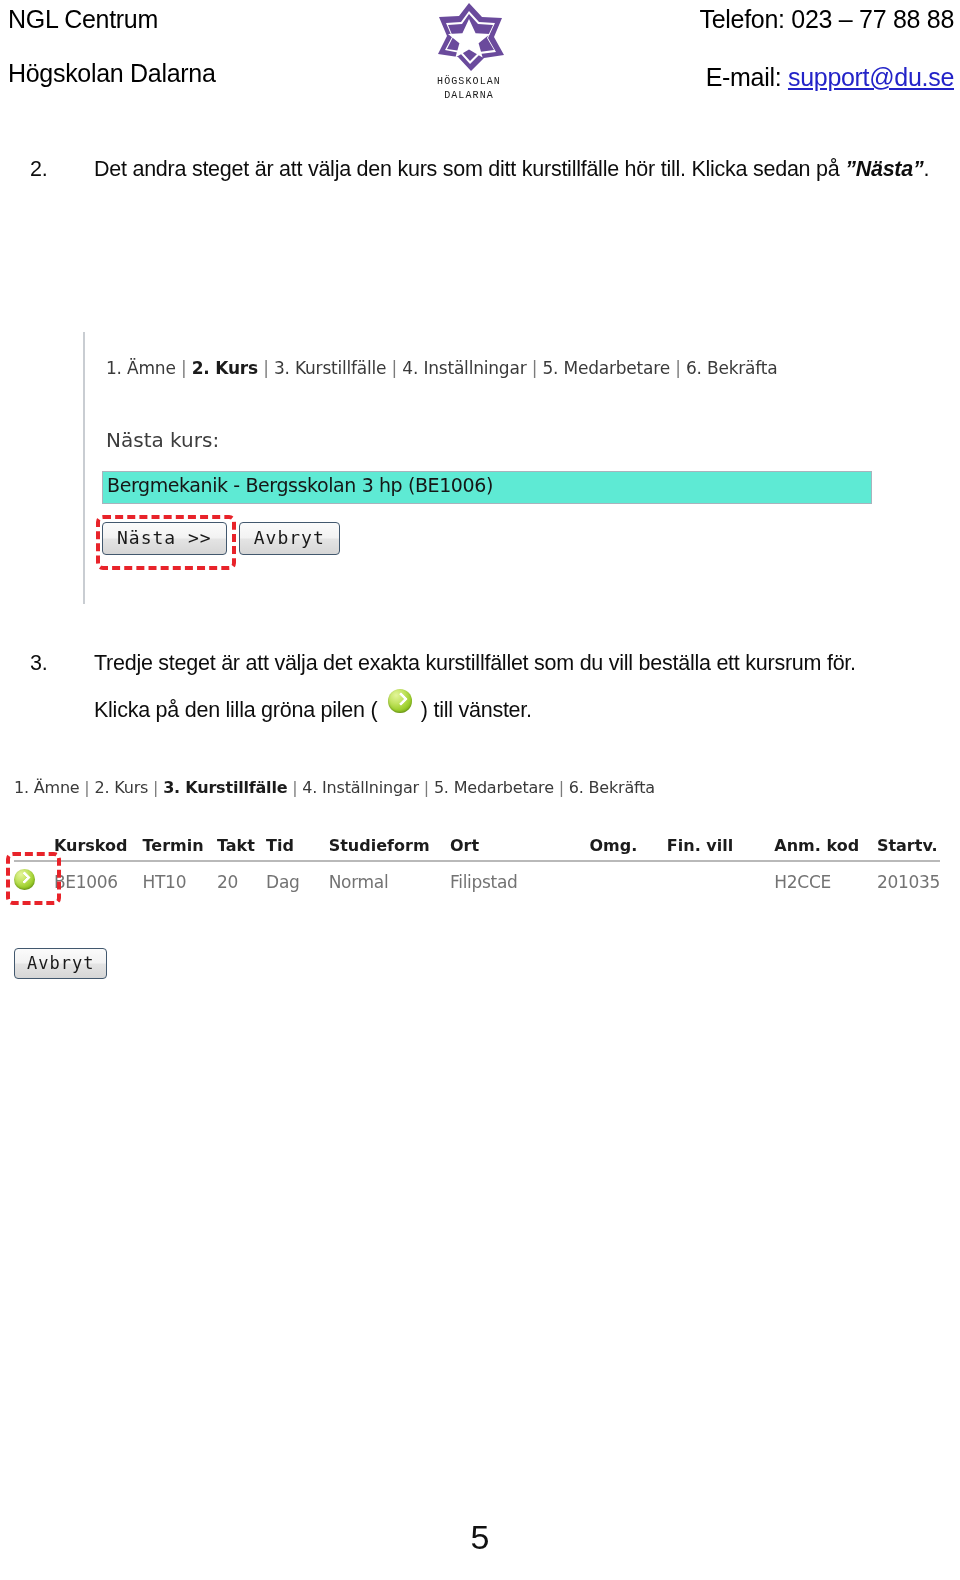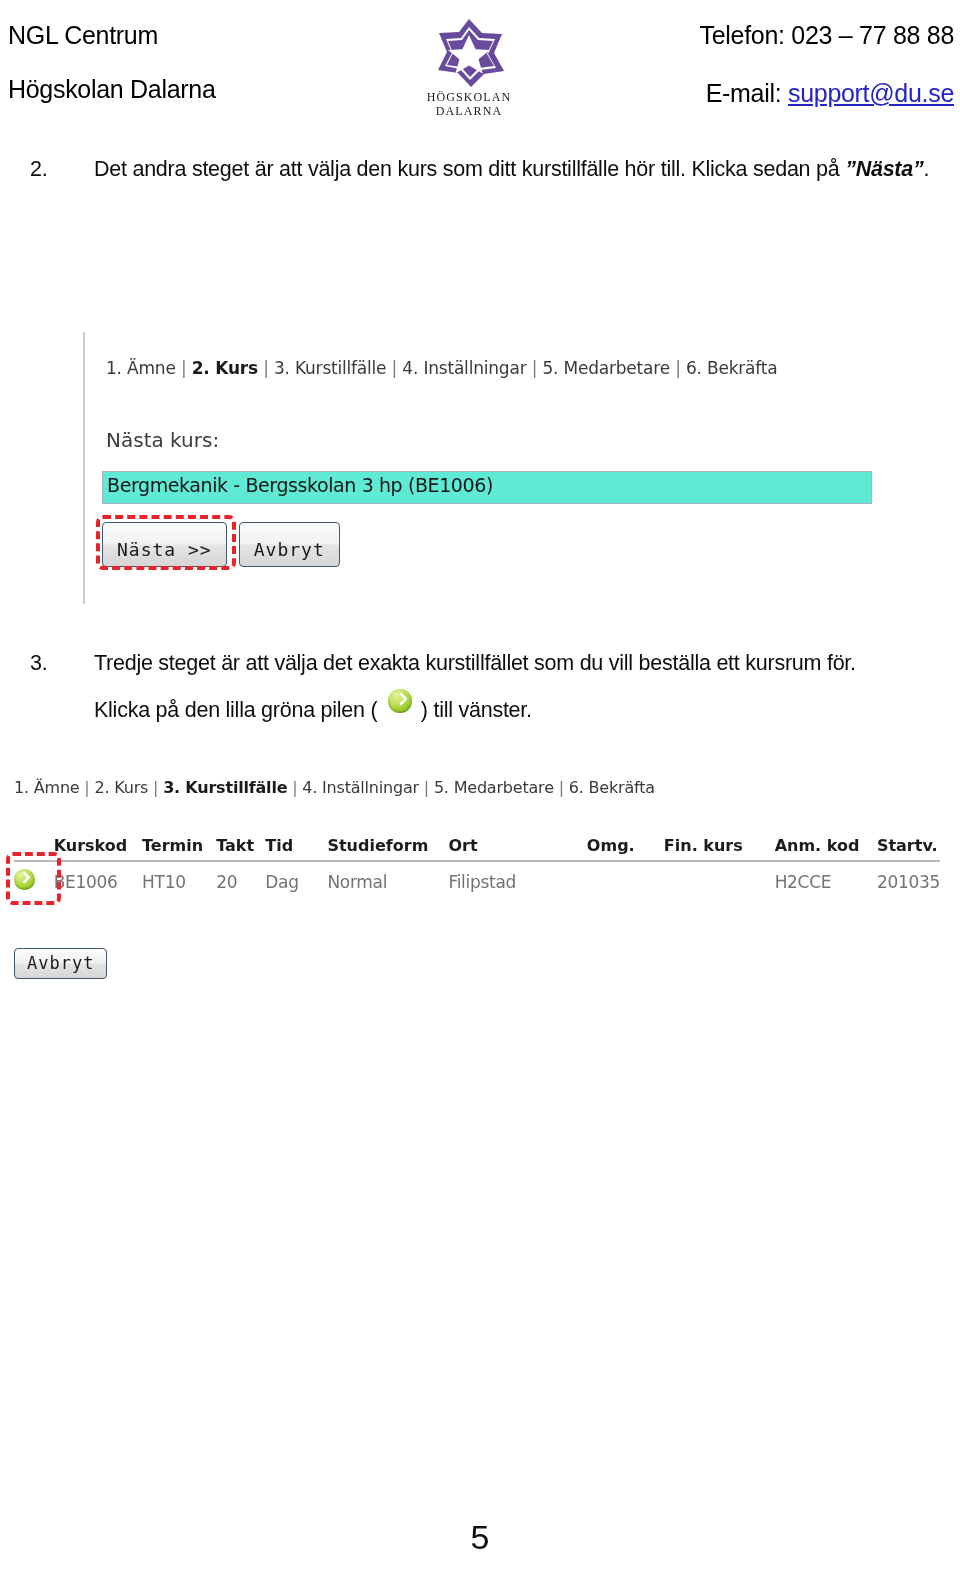--- a/index.html
+++ b/index.html
@@ -12,21 +12,21 @@
     height: 1580px;
     position: relative;
     font-family: "Liberation Sans", sans-serif;
     color: #000000;
     overflow: hidden;
   }
 
   
   .page-header {
     position: absolute;
-    left: 0; top: 16px;
+    left: 0; top: 0;
     width: 960px; height: 108px;
   }
   .hdr-left {
     position: absolute;
     left: 8px; top: 2px;
     width: 380px;
   }
   .hdr-left .line1 {
     font-size: 25px;
     letter-spacing: -0.3px;
@@ -64,22 +64,22 @@
 
   
   .logo {
     position: absolute;
     left: 404px; top: 0px;
     width: 130px; height: 104px;
     text-align: center;
   }
   .logo svg { display: block; margin: 0 auto; }
   .logo-text {
-    font-family: Liberation Serif, serif;
-    font-size: 12px;
+    font-family: Liberation Mono, monospace;
+    font-size: 10px;
     letter-spacing: 1.1px;
     line-height: 13px;
     color: #1a1a1a;
     margin-top: 1px;
   }
 
   
   .step {
     position: absolute;
     font-size: 21.5px;
@@ -190,21 +190,21 @@
     left: 17px; top: 190px;
   }
   .winbtn {
     display: inline-block;
     border: 1px solid #42586e;
     border-radius: 4px;
     background: linear-gradient(to bottom, #fbfbfb 0%, #f2f2f2 48%, #e4e4e4 52%, #d6d6d6 100%);
     font-family: "DejaVu Sans Mono", monospace;
     font-size: 18px;
     color: #1a1a1a;
-    padding: 16px 14px 5px 14px;
+    padding: 4px 14px 5px 14px;
     letter-spacing: 1px;
     line-height: 22px;
   }
   .btn-gap { display: inline-block; width: 12px; }
 
   .redbox {
     position: absolute;
     border: 4px dashed #e8232a;
     border-radius: 7px;
     box-sizing: border-box;
@@ -369,21 +369,21 @@
     <thead>
       <tr>
         <th class="col-icon"></th>
         <th class="col-kurskod">Kurskod</th>
         <th class="col-termin">Termin</th>
         <th class="col-takt">Takt</th>
         <th class="col-tid">Tid</th>
         <th class="col-studieform">Studieform</th>
         <th class="col-ort">Ort</th>
         <th class="col-omg">Omg.</th>
-        <th class="col-finform">Fin. kurs</th>
+        <th class="col-finform">Fin. vill</th>
         <th class="col-anmkod">Anm. kod</th>
         <th class="col-startv">Startv.</th>
       </tr>
     </thead>
     <tbody>
       <tr>
         <td class="col-icon">
           <span class="garrow sm"></span>
         </td>
         <td>BE1006</td>

